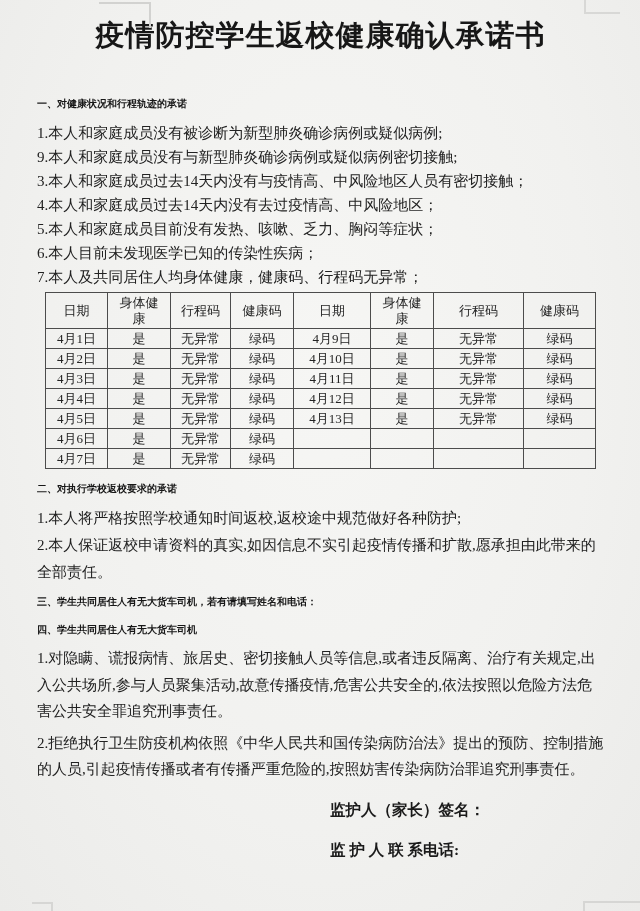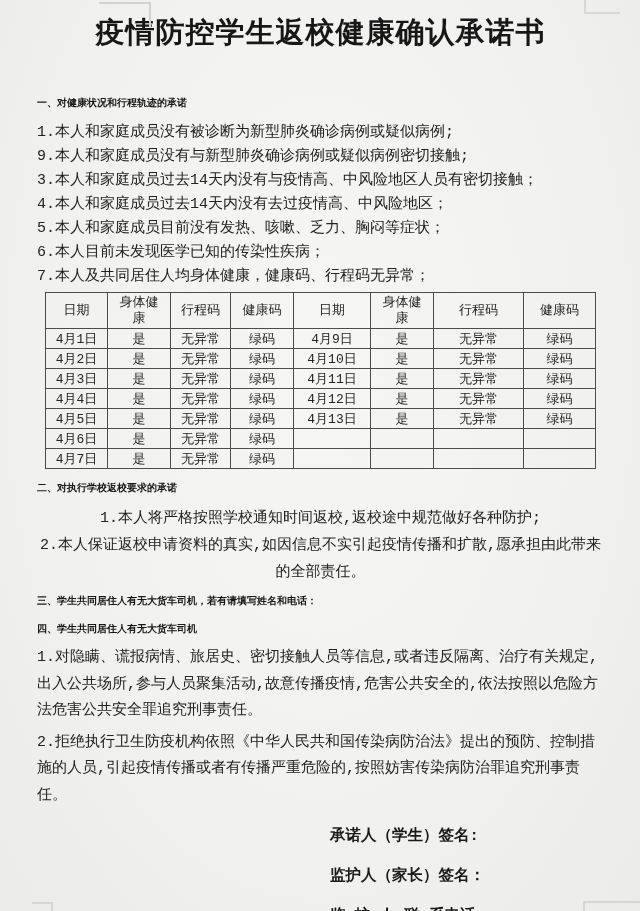--- a/index.html
+++ b/index.html
@@ -5,21 +5,21 @@
   * { margin: 0; padding: 0; box-sizing: border-box; }
   html, body { background: #e9e9e7; }
   .page {
     position: relative;
     width: 640px;
     height: 911px;
     margin: 0 auto;
     background: #f2f2f0;
     background-image: radial-gradient(ellipse at 50% 40%, #f6f6f4 0%, #f1f1ef 60%, #ebebe9 100%);
     color: #1d1d1d;
-    font-family: Liberation Mono, monospace;
+    font-family: Liberation Serif, serif;
     overflow: hidden;
   }
   .content { padding: 0 36px 0 37px; }
 
   .doc-title {
     margin-top: 17px;
     text-align: center;
     font-size: 29px;
     font-weight: 700;
     letter-spacing: 1px;
@@ -64,21 +64,21 @@
     padding: 1px 10px;
   }
   table.health-table td {
     height: 20px;
     padding: 0 2px;
     font-weight: 400;
   }
 
   .sec2-heading { margin-top: 10px; }
   .sec2-items { margin-top: 6px; }
-  .sec2-items p { font-size: 15px; line-height: 27px; color: #222; text-align: center; }
+  .sec2-items p { font-size: 15px; line-height: 27px; color: #222; }
 
   .sec3-heading { margin-top: 6px; }
   .sec4-heading { margin-top: 8px; }
 
   .sec4-items p {
     margin-top: 5px;
     font-size: 15px;
     line-height: 26.5px;
     color: #222;
   }
@@ -233,19 +233,18 @@
 
     <h2 class="sec-heading sec3-heading">三、学生共同居住人有无大货车司机，若有请填写姓名和电话：</h2>
 
     <h2 class="sec-heading sec4-heading">四、学生共同居住人有无大货车司机</h2>
     <div class="sec4-items">
       <p>1.对隐瞒、谎报病情、旅居史、密切接触人员等信息,或者违反隔离、治疗有关规定,出入公共场所,参与人员聚集活动,故意传播疫情,危害公共安全的,依法按照以危险方法危害公共安全罪追究刑事责任。</p>
       <p>2.拒绝执行卫生防疫机构依照《中华人民共和国传染病防治法》提出的预防、控制措施的人员,引起疫情传播或者有传播严重危险的,按照妨害传染病防治罪追究刑事责任。</p>
     </div>
 
     <div class="signature-block">
-      <p>承诺人（学生）签名:</p>
       <p>监护人（家长）签名：</p>
       <p>监 护 人 联 系电话:</p>
     </div>
 
   </div>
 </div>
 
 </body></html>

